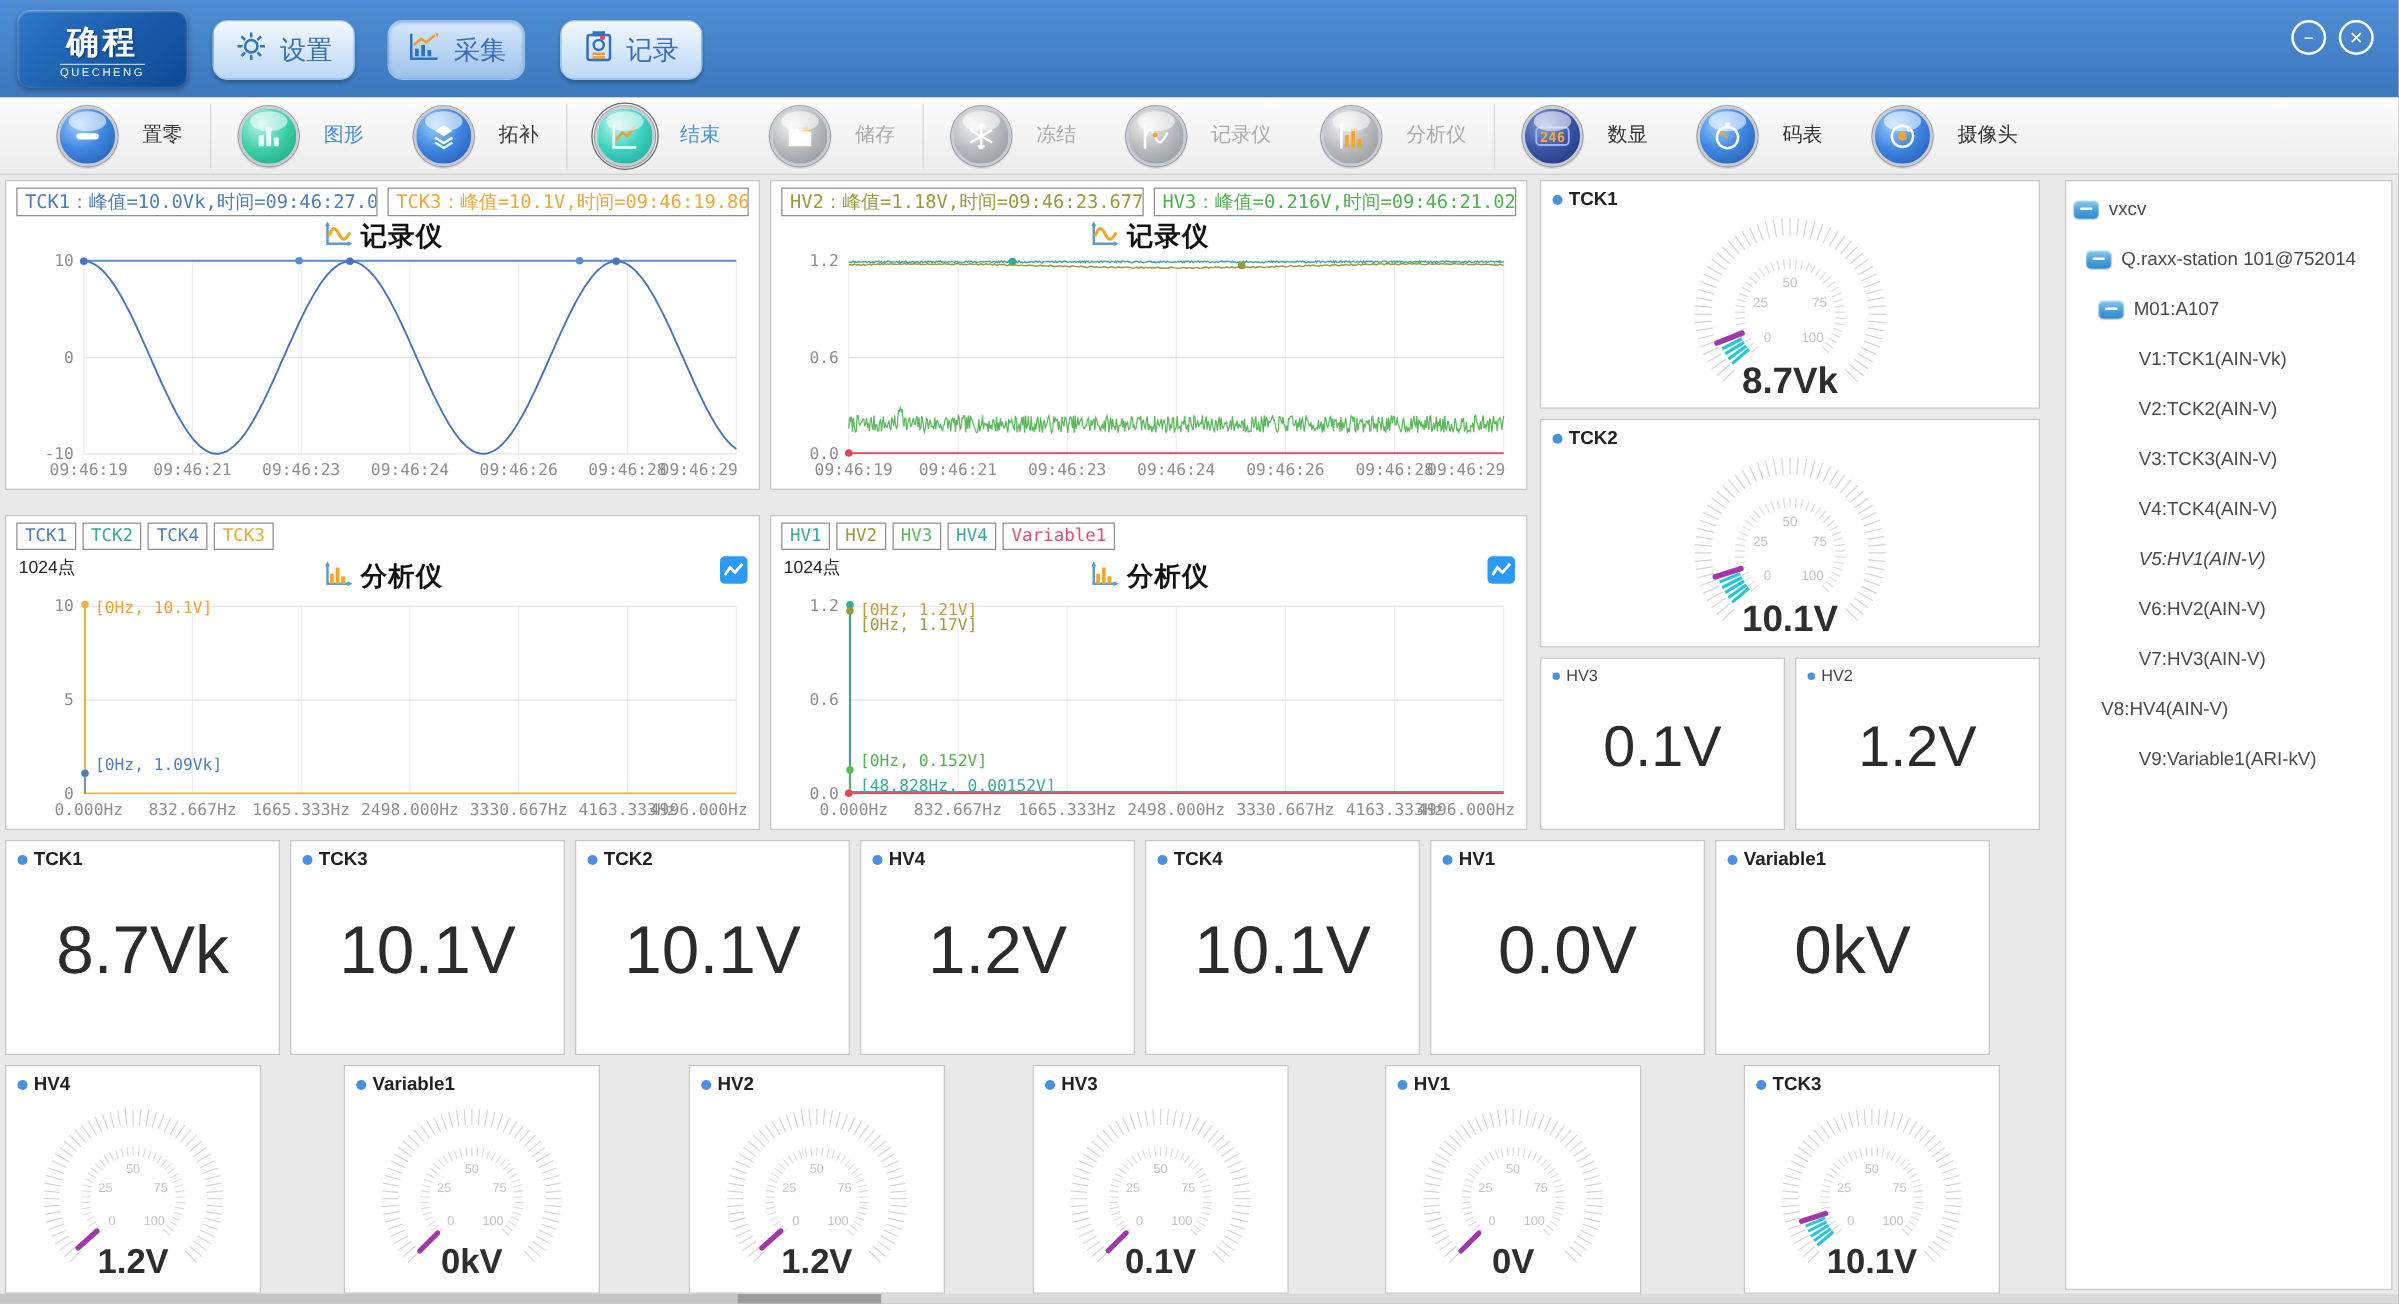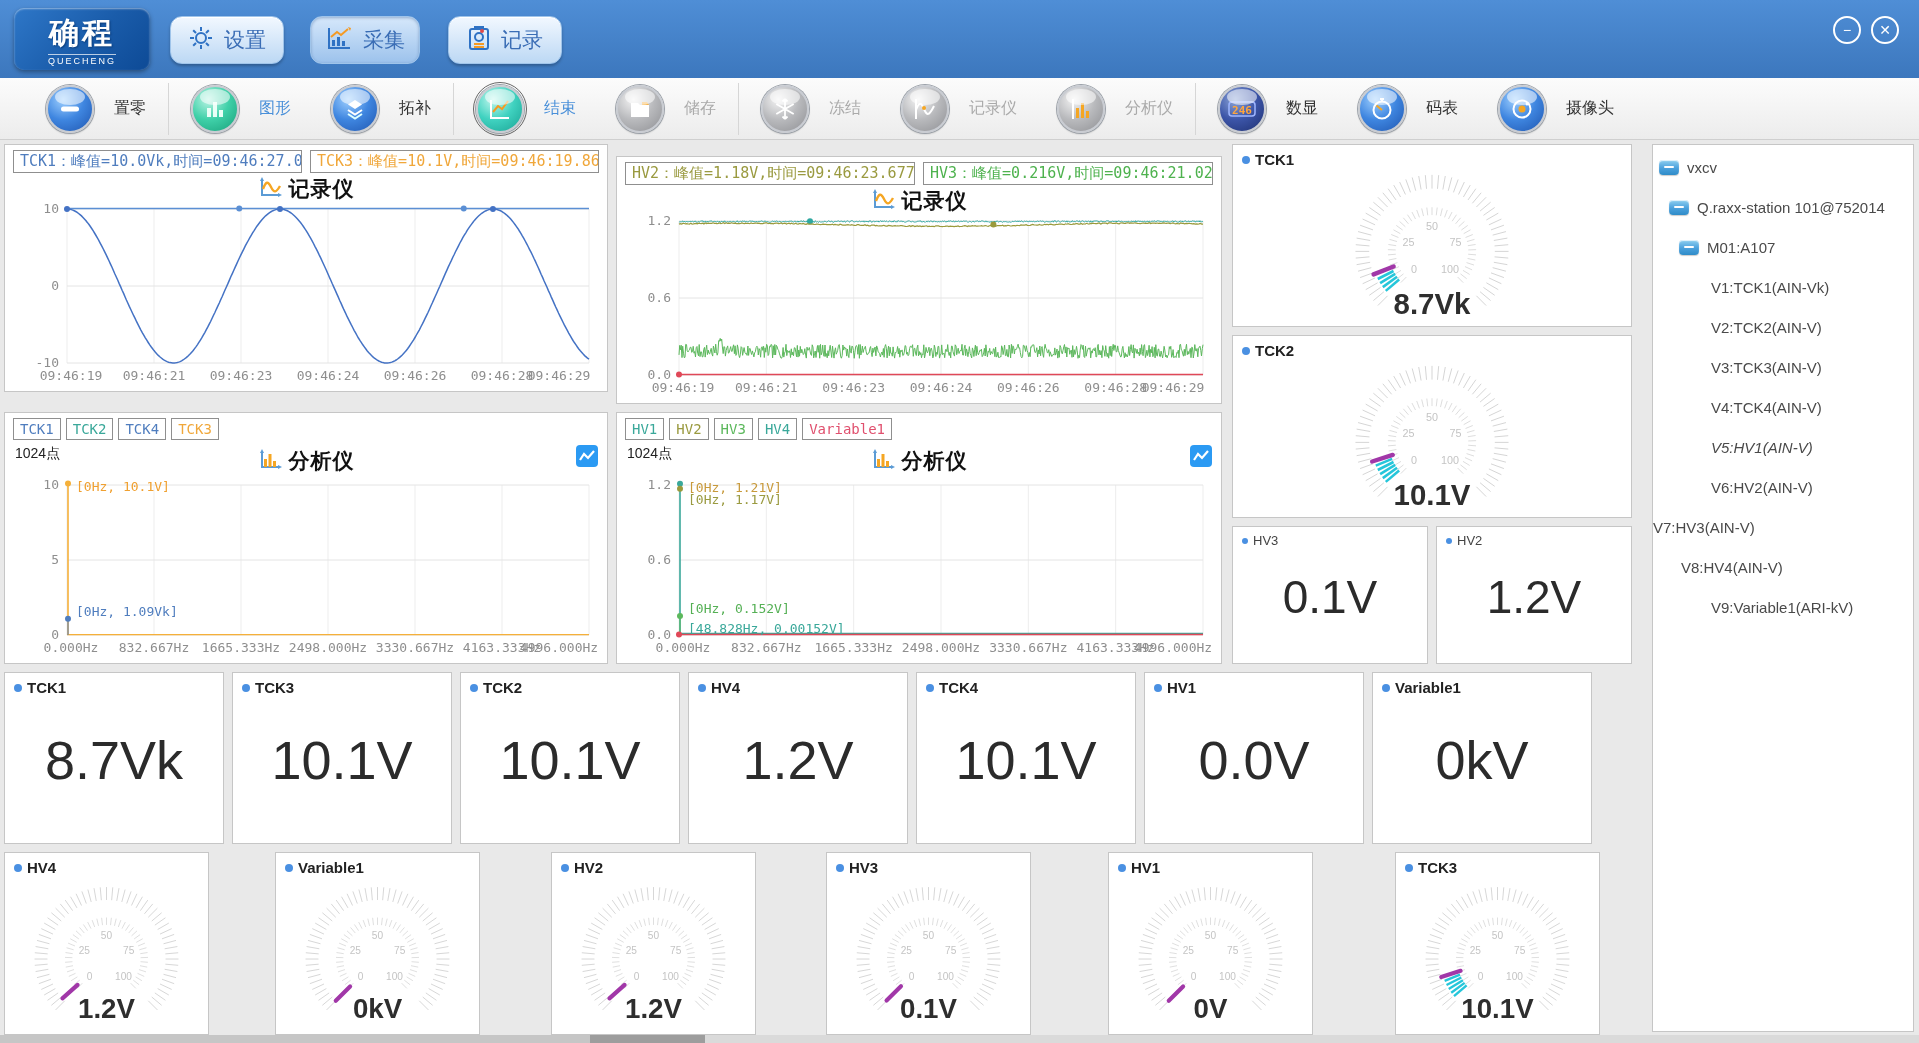--- a/index.html
+++ b/index.html
@@ -5,21 +5,21 @@
   html,body{margin:0;padding:0;background:#888;}
   #app{position:relative;width:1919px;height:1043px;background:#e9e9e9;overflow:hidden;
        font-family:"Liberation Sans",sans-serif;}
   
   #header{position:absolute;left:0;top:0;width:1919px;height:78px;
           background:linear-gradient(#4f8ed6,#3c77bd);}
   #logo{position:absolute;left:14px;top:8px;width:136px;height:62px;border-radius:10px;
         background:linear-gradient(135deg,#2e77c8 0%,#1a5caa 55%,#0d4a96 100%);
         box-shadow:inset 0 1px 2px rgba(255,255,255,.5),0 2px 4px rgba(0,0,0,.35);
         display:flex;flex-direction:column;align-items:center;justify-content:center;color:#fff;}
-  #logo .t{font-size:30px;font-weight:bold;letter-spacing:3px;text-shadow:1px 1px 2px #083a7a;}
+  #logo .t{font-size:26px;font-weight:bold;letter-spacing:3px;text-shadow:1px 1px 2px #083a7a;}
   #logo .s{font-size:9px;letter-spacing:2px;border-top:1px solid rgba(255,255,255,.7);padding-top:1px;}
   .navbtn{position:absolute;top:16px;height:46px;border-radius:12px;border:1px solid #9fc4ea;
           background:linear-gradient(#f2f8ff,#bcd8f4);box-shadow:0 2px 3px rgba(0,0,0,.25),inset 0 1px 0 #fff;
           display:flex;align-items:center;justify-content:center;gap:10px;
           color:#3a6db5;font-size:21px;cursor:pointer;}
   .navbtn.active{background:linear-gradient(#d6e8fb,#9cc2ec);box-shadow:inset 0 1px 3px rgba(20,60,120,.35);}
   .winbtn{position:absolute;top:16px;width:24px;height:24px;border:2px solid #fff;border-radius:50%;
           color:#fff;display:flex;align-items:center;justify-content:center;font-size:14px;cursor:pointer;}
   
   #toolbar{position:absolute;left:0;top:78px;width:1919px;height:62px;
@@ -271,21 +271,21 @@
       </div>
       <div class="tree-item" style="padding-left: 58px; margin-top: 4px;">
         <span>V4:TCK4(AIN-V)</span>
       </div>
       <div class="tree-item" style="padding-left: 58px; margin-top: 4px; font-style: italic;">
         <span>V5:HV1(AIN-V)</span>
       </div>
       <div class="tree-item" style="padding-left: 58px; margin-top: 4px;">
         <span>V6:HV2(AIN-V)</span>
       </div>
-      <div class="tree-item" style="margin-top: 4px;">
+      <div class="tree-item" style="padding-left: 58px; margin-top: 4px;">
         <span>V7:HV3(AIN-V)</span>
       </div>
       <div class="tree-item" style="padding-left: 28px; margin-top: 4px;">
         <span>V8:HV4(AIN-V)</span>
       </div>
       <div class="tree-item" style="padding-left: 58px; margin-top: 4px;">
         <span>V9:Variable1(ARI-kV)</span>
       </div>
     </div>
 
@@ -326,21 +326,21 @@
           <text x="52" y="194" text-anchor="end" class="tick-label">-10</text>
           <polyline points="60.0,35.6 582.0,35.6" fill="none" stroke="#5b8fd4" stroke-width="1.5"></polyline>
           <circle cx="232.26000000000002" cy="35.61500000000001" r="3" fill="#5b8fd4"></circle>
           <circle cx="456.72" cy="35.61500000000001" r="3" fill="#5b8fd4"></circle>
           <polyline points="60.0,36.0 61.5,36.1 62.9,36.3 64.3,36.6 65.8,37.1 67.3,37.8 68.7,38.5 70.2,39.4 71.6,40.5 73.0,41.6 74.5,42.9 76.0,44.4 77.4,45.9 78.8,47.6 80.3,49.4 81.8,51.3 83.2,53.3 84.7,55.5 86.1,57.7 87.5,60.0 89.0,62.5 90.5,65.0 91.9,67.6 93.3,70.3 94.8,73.1 96.3,76.0 97.7,78.9 99.2,81.9 100.6,84.9 102.1,88.0 103.5,91.1 105.0,94.3 106.4,97.5 107.8,100.8 109.3,104.0 110.8,107.3 112.2,110.6 113.7,113.9 115.1,117.2 116.6,120.4 118.0,123.7 119.4,127.0 120.9,130.2 122.3,133.4 123.8,136.5 125.3,139.7 126.7,142.7 128.2,145.7 129.6,148.7 131.1,151.6 132.5,154.4 133.9,157.1 135.4,159.8 136.9,162.3 138.3,164.8 139.8,167.2 141.2,169.5 142.6,171.7 144.1,173.8 145.6,175.7 147.0,177.6 148.4,179.3 149.9,180.9 151.3,182.4 152.8,183.8 154.3,185.0 155.7,186.1 157.2,187.1 158.6,187.9 160.1,188.6 161.5,189.2 162.9,189.6 164.4,189.8 165.8,190.0 167.3,190.0 168.8,189.8 170.2,189.5 171.6,189.1 173.1,188.6 174.6,187.9 176.0,187.0 177.4,186.0 178.9,184.9 180.4,183.7 181.8,182.3 183.3,180.8 184.7,179.2 186.2,177.5 187.6,175.6 189.1,173.6 190.5,171.6 191.9,169.4 193.4,167.1 194.9,164.7 196.3,162.2 197.8,159.6 199.2,156.9 200.7,154.2 202.1,151.4 203.6,148.5 205.0,145.5 206.4,142.5 207.9,139.5 209.3,136.3 210.8,133.2 212.3,130.0 213.7,126.8 215.2,123.5 216.6,120.2 218.0,117.0 219.5,113.7 221.0,110.4 222.4,107.1 223.8,103.8 225.3,100.6 226.8,97.3 228.2,94.1 229.7,90.9 231.1,87.8 232.5,84.7 234.0,81.7 235.5,78.7 236.9,75.8 238.3,72.9 239.8,70.2 241.3,67.5 242.7,64.9 244.2,62.3 245.6,59.9 247.1,57.6 248.5,55.3 249.9,53.2 251.4,51.2 252.9,49.3 254.3,47.5 255.8,45.8 257.2,44.3 258.6,42.8 260.1,41.6 261.6,40.4 263.0,39.4 264.4,38.5 265.9,37.7 267.4,37.1 268.8,36.6 270.3,36.3 271.7,36.1 273.1,36.0 274.6,36.1 276.0,36.3 277.5,36.7 279.0,37.2 280.4,37.8 281.9,38.6 283.3,39.5 284.8,40.5 286.2,41.7 287.6,43.0 289.1,44.5 290.5,46.0 292.0,47.7 293.5,49.5 294.9,51.4 296.4,53.5 297.8,55.6 299.3,57.8 300.7,60.2 302.1,62.6 303.6,65.2 305.1,67.8 306.5,70.5 307.9,73.3 309.4,76.1 310.9,79.1 312.3,82.1 313.8,85.1 315.2,88.2 316.6,91.3 318.1,94.5 319.6,97.7 321.0,101.0 322.4,104.2 323.9,107.5 325.3,110.8 326.8,114.1 328.3,117.4 329.7,120.6 331.2,123.9 332.6,127.2 334.1,130.4 335.5,133.6 336.9,136.7 338.4,139.8 339.8,142.9 341.3,145.9 342.8,148.9 344.2,151.7 345.7,154.5 347.1,157.3 348.6,159.9 350.0,162.5 351.4,165.0 352.9,167.4 354.4,169.6 355.8,171.8 357.3,173.9 358.7,175.8 360.1,177.7 361.6,179.4 363.1,181.0 364.5,182.5 365.9,183.9 367.4,185.1 368.9,186.2 370.3,187.1 371.8,188.0 373.2,188.6 374.6,189.2 376.1,189.6 377.5,189.9 379.0,190.0 380.5,190.0 381.9,189.8 383.4,189.5 384.8,189.1 386.3,188.5 387.7,187.8 389.1,187.0 390.6,186.0 392.0,184.9 393.5,183.6 395.0,182.2 396.4,180.7 397.9,179.1 399.3,177.4 400.8,175.5 402.2,173.5 403.6,171.4 405.1,169.2 406.6,166.9 408.0,164.5 409.4,162.0 410.9,159.4 412.4,156.8 413.8,154.0 415.3,151.2 416.7,148.3 418.1,145.4 419.6,142.3 421.1,139.3 422.5,136.2 423.9,133.0 425.4,129.8 426.8,126.6 428.3,123.3 429.8,120.0 431.2,116.8 432.7,113.5 434.1,110.2 435.6,106.9 437.0,103.6 438.4,100.4 439.9,97.1 441.3,93.9 442.8,90.7 444.3,87.6 445.7,84.5 447.2,81.5 448.6,78.5 450.1,75.6 451.5,72.8 452.9,70.0 454.4,67.3 455.8,64.7 457.3,62.2 458.8,59.8 460.2,57.4 461.7,55.2 463.1,53.1 464.6,51.1 466.0,49.2 467.4,47.4 468.9,45.7 470.3,44.2 471.8,42.8 473.3,41.5 474.7,40.3 476.2,39.3 477.6,38.4 479.1,37.7 480.5,37.1 481.9,36.6 483.4,36.2 484.9,36.1 486.3,36.0 487.8,36.1 489.2,36.3 490.6,36.7 492.1,37.2 493.6,37.8 495.0,38.6 496.4,39.5 497.9,40.6 499.4,41.8 500.8,43.1 502.3,44.5 503.7,46.1 505.1,47.8 506.6,49.6 508.0,51.5 509.5,53.6 511.0,55.7 512.4,58.0 513.9,60.3 515.3,62.8 516.8,65.3 518.2,68.0 519.6,70.7 521.1,73.5 522.5,76.3 524.0,79.2 525.5,82.2 526.9,85.3 528.4,88.4 529.8,91.5 531.3,94.7 532.7,97.9 534.1,101.2 535.6,104.4 537.0,107.7 538.5,111.0 540.0,114.3 541.4,117.6 542.9,120.8 544.3,124.1 545.8,127.4 547.2,130.6 548.6,133.8 550.1,136.9 551.5,140.0 553.0,143.1 554.5,146.1 555.9,149.0 557.3,151.9 558.8,154.7 560.3,157.4 561.7,160.1 563.2,162.6 564.6,165.1 566.0,167.5 567.5,169.8 569.0,171.9 570.4,174.0 571.8,176.0 573.3,177.8 574.8,179.5 576.2,181.1 577.6,182.6 579.1,183.9 580.5,185.1 582.0,186.2" fill="none" stroke="#4472c4" stroke-width="1.5"></polyline>
           <circle cx="60" cy="36" r="3" fill="#4472c4"></circle>
           <circle cx="272.976" cy="36" r="3" fill="#4472c4"></circle>
           <circle cx="485.952" cy="36" r="3" fill="#4472c4"></circle>
         </svg></div>
     </div>
-    <div class="panel" style="left: 616px; top: 156px; width: 606px; height: 248px;">
+    <div class="panel" style="left: 616px; top: 144px; width: 606px; height: 248px;">
       <div class="peak-row">
         <div class="peak-box" style="color: rgb(154, 154, 64);">HV2：峰值=1.18V,时间=09:46:23.677</div>
         <div class="peak-box" style="color: rgb(78, 178, 78);">HV3：峰值=0.216V,时间=09:46:21.020</div>
       </div>
       <div class="chart-title" style="top: 30px;"><svg width="24" height="22" viewBox="0 0 24 22">
           <path d="M4 2v16h18" stroke="#5b9bd5" stroke-width="2" fill="none"></path>
           <path d="M4 0l-2 4h4zM24 18l-4-2v4z" fill="#5b9bd5"></path>
           <path d="M5 12c3-8 5-8 8-2s5 6 9-1" stroke="#f5a623" stroke-width="2.4" fill="none"></path>
         </svg><span>记录仪</span></div>
       <div class="chart-body" style="top: 28px;"><svg width="600" height="216">

